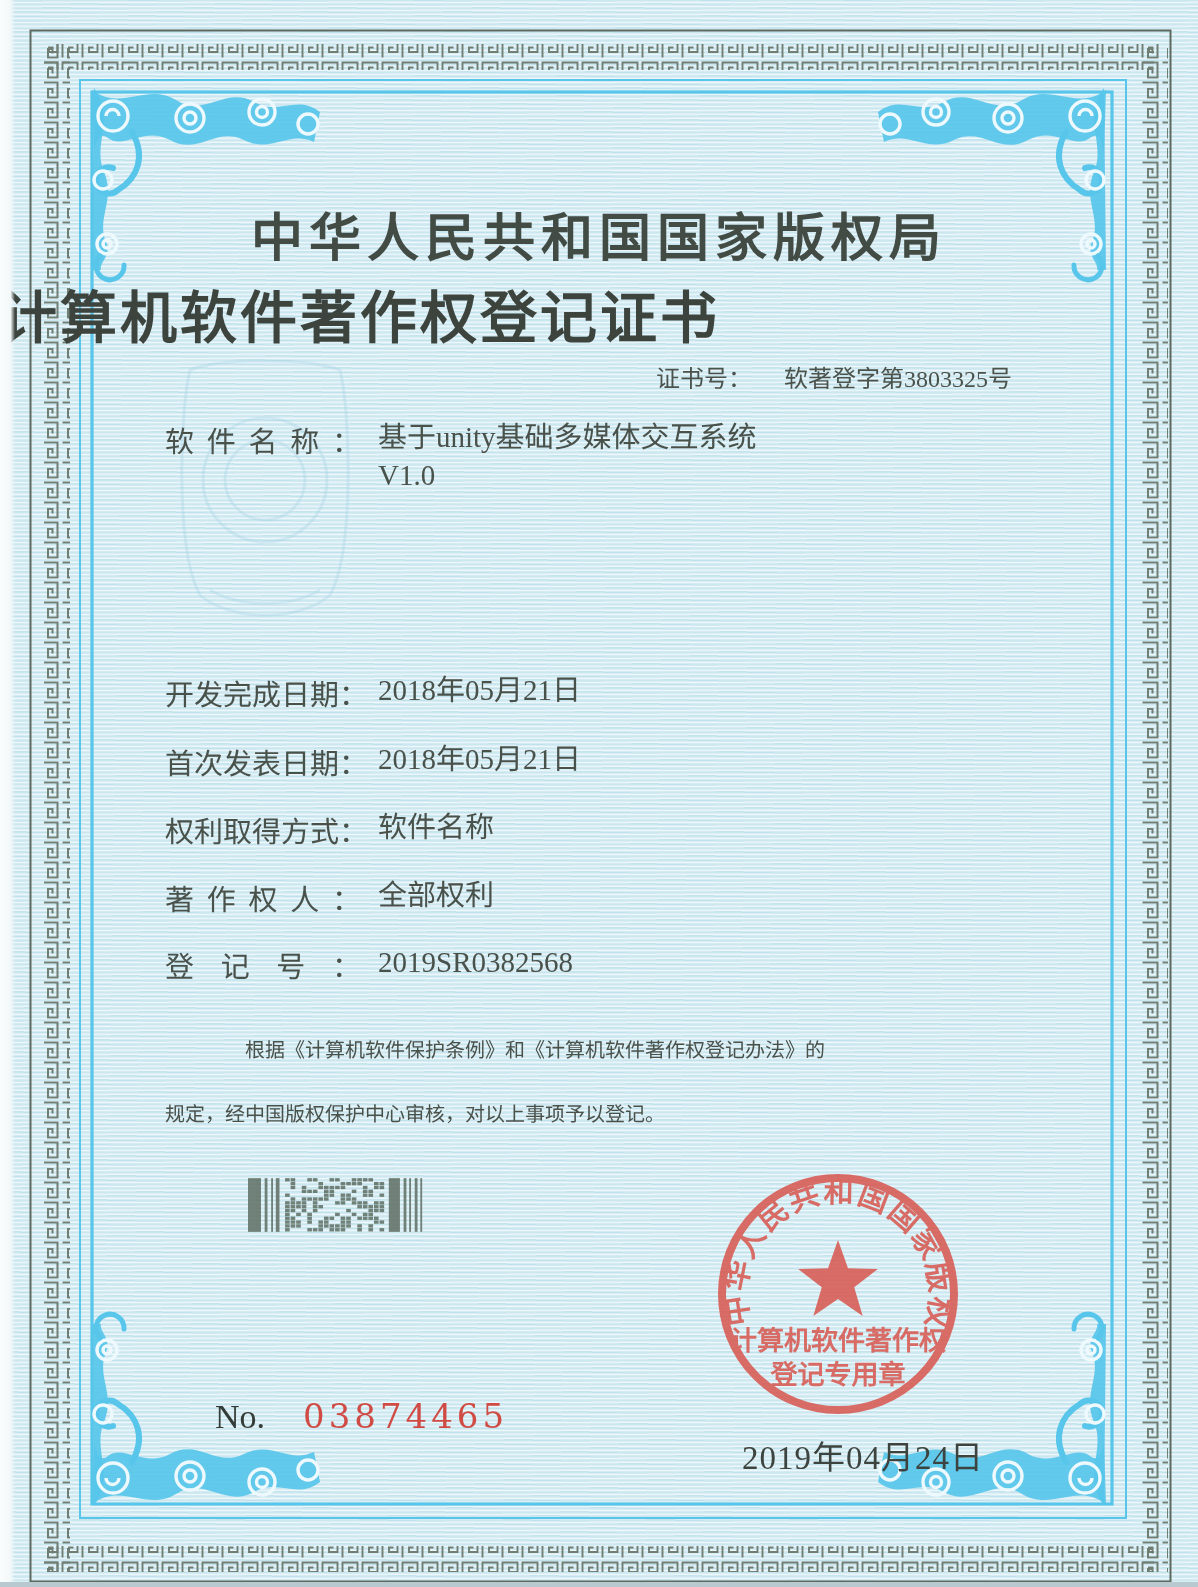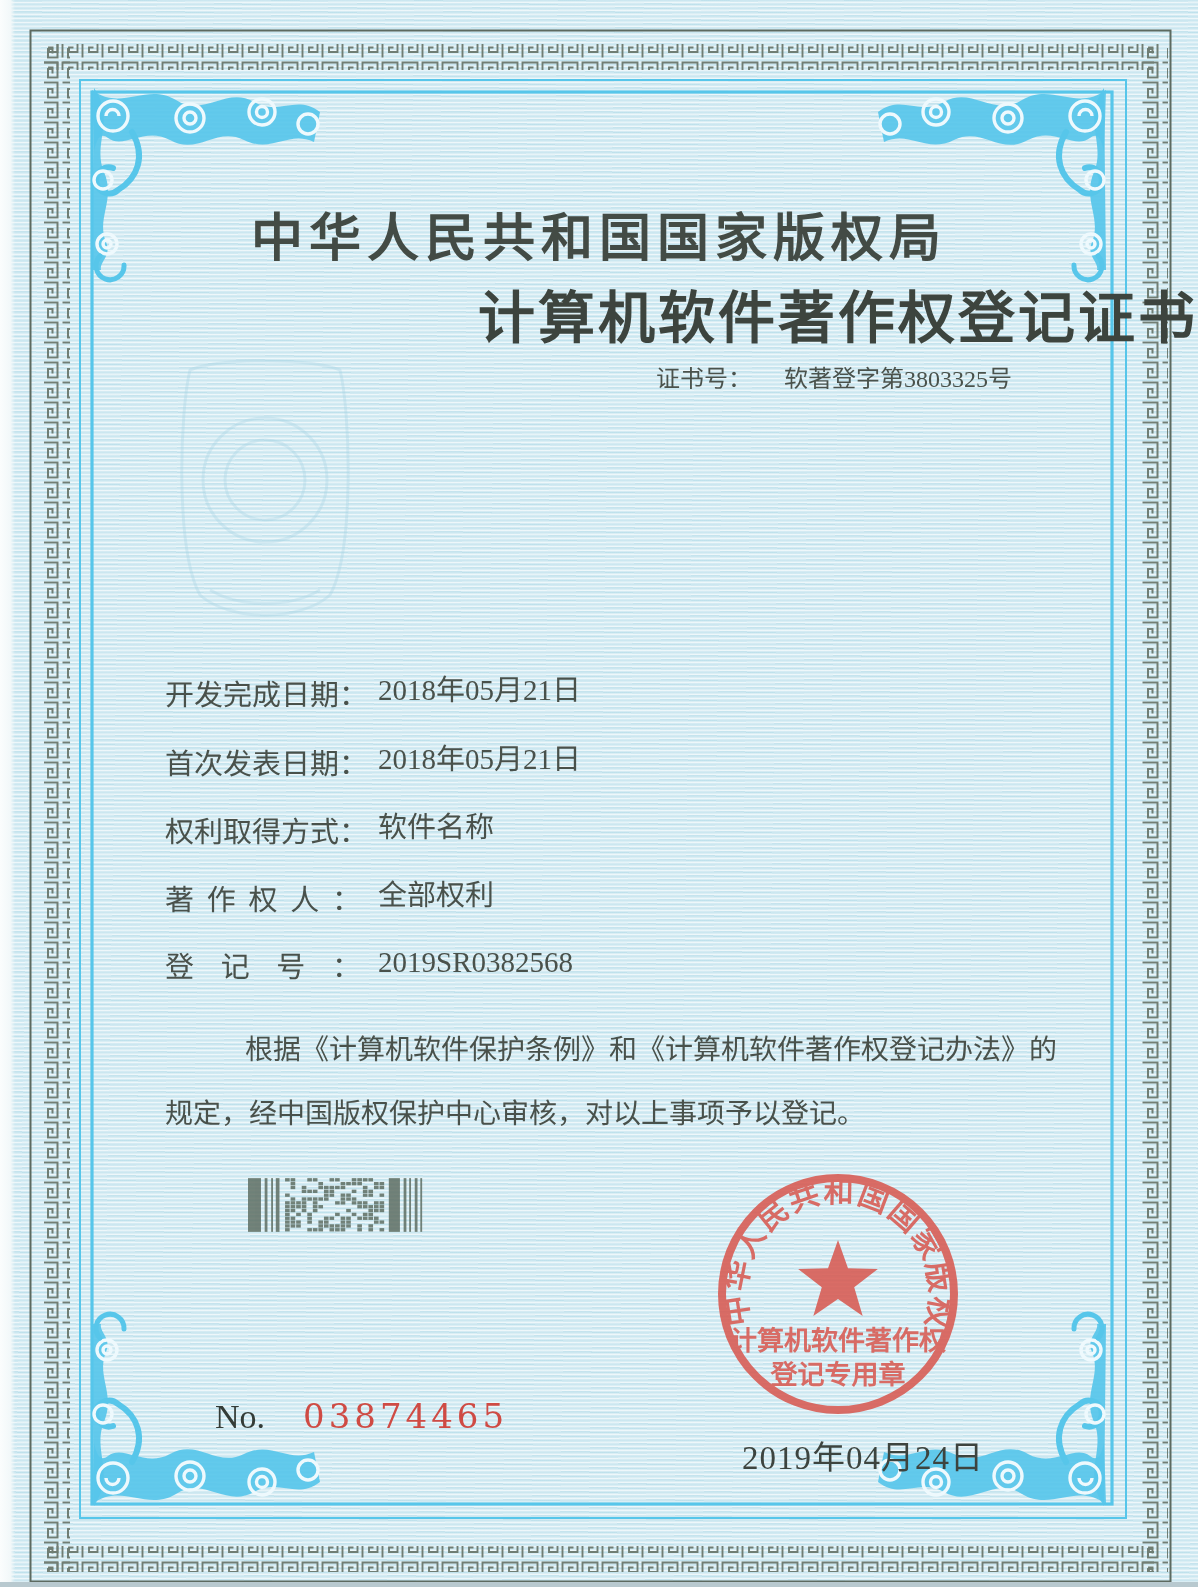--- a/index.html
+++ b/index.html
@@ -17,29 +17,29 @@
   .abs{position:absolute;white-space:nowrap;}
   .scan-edge-left{position:absolute;left:0;top:0;bottom:0;width:15px;
     background:linear-gradient(90deg,#fbfdfd 0%,#f2f8f9 70%,rgba(242,248,249,0) 100%);}
   .scan-edge-bottom{position:absolute;left:0;right:0;bottom:0;height:5px;background:#b8c9cf;}
   .deco-svg{position:absolute;left:0;top:0;pointer-events:none;}
   .authority-title{
     left:0;top:196px;width:1198px;text-align:center;
     font-size:52px;font-weight:600;letter-spacing:6px;color:#434b45;
   }
   .main-title{
-    left:0;top:272px;width:1198px;text-align:right;
+    left:0;top:272px;width:1198px;text-align:left;
     font-size:57px;font-weight:700;letter-spacing:3px;color:#3d443e;
   }
   .certno-line{left:0;top:359px;width:1012px;text-align:right;font-size:24px;color:#4a524c;}
   .certno-line .val{margin-left:32px;}
   .field-row{left:165px;font-size:29px;color:#49514b;}
   .field-label{display:inline-block;width:196px;text-align:justify;text-align-last:justify;vertical-align:top;}
   .field-value{display:inline-block;margin-left:17px;vertical-align:top;line-height:38px;}
-  .statement{position:absolute;left:165px;width:900px;font-size:28px;color:#49514b;line-height:36px;}
+  .statement{position:absolute;left:165px;width:900px;font-size:20px;color:#49514b;line-height:36px;}
   .seal-wrap{position:absolute;left:698px;top:1154px;width:280px;height:280px;opacity:.88;}
   .seal-red{stroke:var(--seal-red,#d85a52);}
   .seal-red-fill{fill:var(--seal-red,#d85a52);}
   .seal-caption{fill:var(--seal-red,#d85a52);font-family:"Liberation Serif","DejaVu Serif",serif;font-weight:700;}
   .seal-date{left:742px;top:1390px;font-size:33px;color:#3d443f;letter-spacing:1px;margin-top:41px;}
   .serial-line{left:215px;top:1396px;font-size:34px;color:#343c37;}
   .serial-number{color:var(--serial-red,#cf4b44);margin-left:38px;letter-spacing:4px;font-family:"DejaVu Serif","Liberation Serif",serif;}
   .watermark{position:absolute;left:150px;top:350px;width:230px;height:290px;opacity:.35;pointer-events:none;}
 </style>
 </head>
@@ -101,20 +101,24 @@
     </g>
   </svg>
 
   <div class="abs authority-title">中华人民共和国国家版权局</div>
   <div class="abs main-title">计算机软件著作权登记证书</div>
 
   <div class="abs certno-line">
     <span>证书号：</span><span class="val">软著登字第3803325号</span>
   </div>
 
+  <div class="abs field-row" style="top:418px">
+    <span class="field-label">软件名称：</span><span class="field-value"><span>基于unity基础多媒体交互系统</span><br>
+      <span>V1.0</span></span>
+  </div>
 
 
   <div class="abs field-row" style="top:671px">
     <span class="field-label">开发完成日期：</span><span class="field-value">2018年05月21日</span>
   </div>
 
   <div class="abs field-row" style="top:740px">
     <span class="field-label">首次发表日期：</span><span class="field-value">2018年05月21日</span>
   </div>
 

